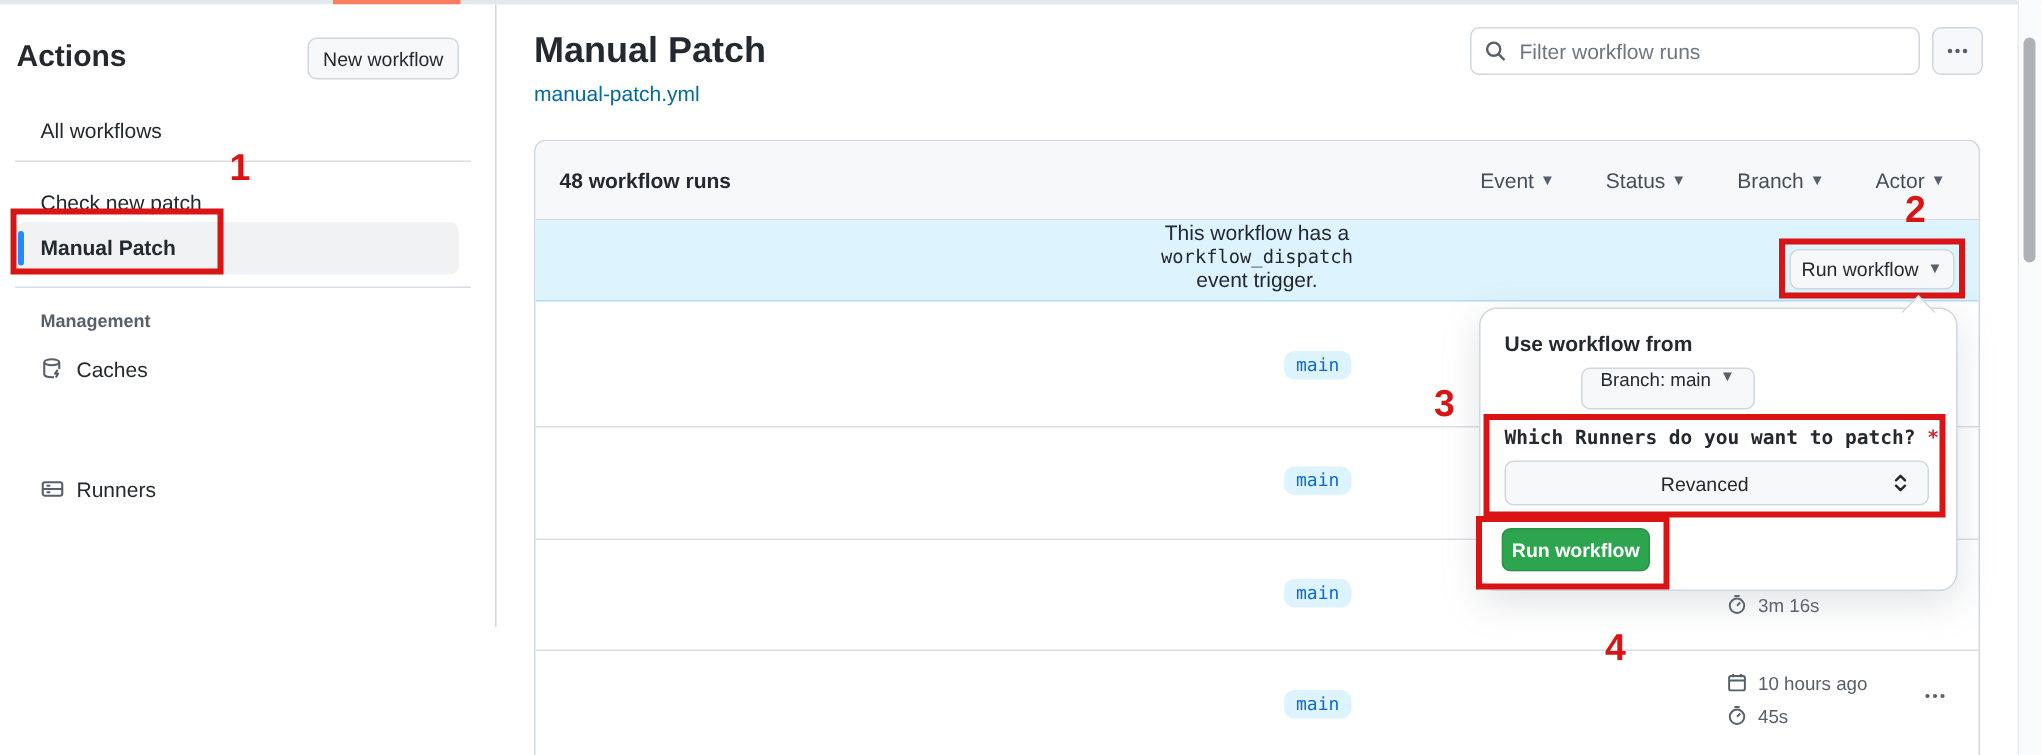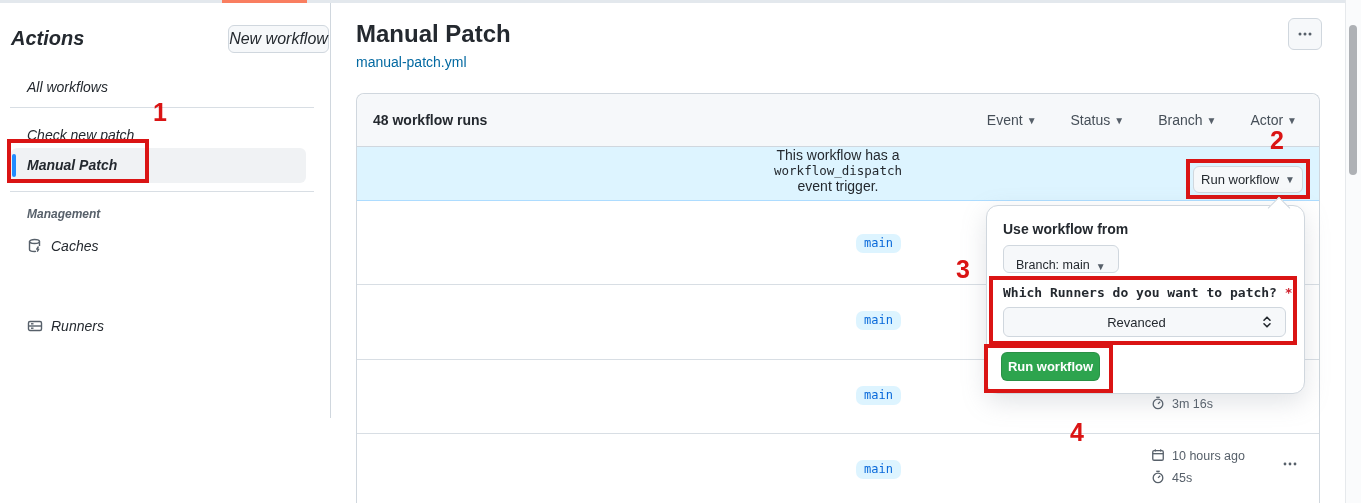--- a/index.html
+++ b/index.html
@@ -6,25 +6,25 @@
   html,body { width:1361px; height:503px; overflow:hidden; background:#fff;
     font-family:"Liberation Sans", sans-serif; color:#24292f; }
   #app { position:absolute; inset:0; width:1361px; height:503px; }
   .abs { position:absolute; }
 
   
   .top-strip { left:0; top:0; width:1361px; height:3px; background:#e3e8ed; }
   .top-orange { left:222px; top:0; width:85px; height:3px; background:#f97e60; }
 
   
-  .sidebar { left:0; top:3px; width:331px; height:415px; background:#fff; border-right:1px solid #d0d7de;font-style:italic; }
+  .sidebar { left:0; top:3px; width:331px; height:415px; background:#fff; border-right:1px solid #d0d7de; }
   .actions-title { left:11px; top:24px; font-size:20px; font-weight:700; }
   .new-workflow-btn { left:205px; top:22px; width:101px; height:28px; background:#f6f8fa;
-    border:1px solid #d0d7de; border-radius:6px; font-size:16px; color:#24292f;
-    display:flex; align-items:center; justify-content:center; cursor:pointer;margin-left:23px; }
+    border:1px solid #d0d7de; border-radius:6px; font-size:13px; color:#24292f;
+    display:flex; align-items:center; justify-content:center; cursor:pointer; }
   .side-item { left:27px; font-size:14px; color:#24292f; cursor:pointer; }
   .side-divider { left:10px; width:304px; height:1px; background:#d8dee4; }
   .selected-bg { left:11px; top:145px; width:295px; height:35px; background:#f0f2f4; border-radius:6px; }
   .accent-bar { left:12px; top:151px; width:4px; height:23px; background:#218bff; border-radius:2px; }
   .selected-label { left:27px; top:154px; font-size:14px; font-weight:700; }
   .mgmt-heading { left:27px; top:204px; font-size:12px; font-weight:600; color:#57606a; }
   .mgmt-item { display:flex; align-items:center; gap:8px; font-size:14px; cursor:pointer; }
   .icon16 { width:16px; height:16px; display:inline-block; flex:0 0 16px; }
 
   
@@ -60,22 +60,22 @@
     font-family:"DejaVu Sans Mono", monospace; font-size:12px; padding:2px 8px 3px; border-radius:7px; cursor:pointer; }
   .meta { position:absolute; left:794px; font-size:12.5px; color:#57606a; display:flex; align-items:center; gap:5px; }
   .row-kebab { position:absolute; left:925px; cursor:pointer; }
 
   
   .run-dialog { left:986px; top:205px; width:319px; height:189px; background:#fff;
     border:1px solid #d0d7de; border-radius:12px; box-shadow:0 8px 24px rgba(140,149,159,0.25); z-index:50; }
   .notch { left:1271px; top:200px; width:16px; height:16px; background:#fff;
     border-left:1px solid #d0d7de; border-top:1px solid #d0d7de; transform:rotate(45deg); z-index:51; }
   .dlg-heading { left:1003px; top:221px; font-size:14px; font-weight:600; z-index:52; }
-  .branch-btn { left:1003px; top:245px; height:28px; padding:0 12px; background:#f6f8fa;
-    border:1px solid #d0d7de; border-radius:6px; font-size:12.5px; display:flex; align-items:flex-end;
+  .branch-btn { left:1054px; top:245px; height:28px; padding:0 12px; background:#f6f8fa;
+    border:1px solid #d0d7de; border-radius:6px; font-size:12.5px; display:flex; align-items:flex-start;
     gap:6px; cursor:pointer; z-index:52; }
   .dlg-label { left:1003px; top:285px; font-family:"DejaVu Sans Mono", monospace; font-size:13px;
     font-weight:700; z-index:62; }
   .dlg-label .req { color:#cf222e; font-weight:700; }
   .dlg-select { left:1003px; top:307px; width:283px; height:30px; background:#f6f8fa;
     border:1px solid #d0d7de; border-radius:6px; font-size:13px; display:flex; align-items:center;
     padding:0 10px; cursor:pointer; z-index:62;text-align:center; }
   .dlg-select .grow { flex:1; }
   .green-btn { left:1001px; top:352px; width:99px; height:29px; background:#2da44e; color:#fff;
     font-size:13px; font-weight:600; border:1px solid rgba(27,31,36,0.15); border-radius:6px;
@@ -127,20 +127,29 @@
           <line x1="4" y1="5.8" x2="6.5" y2="5.8"></line>
           <line x1="4" y1="10.2" x2="6.5" y2="10.2"></line>
         </svg>
       </span>
       <span>Runners</span>
     </div>
   </div>
 
   <div class="abs page-title">Manual Patch</div>
   <div class="abs file-link">manual-patch.yml</div>
+  <div class="abs filter-box">
+    <span class="icon16">
+      <svg width="16" height="16" viewBox="0 0 16 16" fill="none" stroke="#57606a" stroke-width="1.6">
+        <circle cx="6.8" cy="6.8" r="4.4"></circle>
+          <line x1="10.2" y1="10.2" x2="14" y2="14"></line>
+      </svg>
+    </span>
+    <input type="text" placeholder="Filter workflow runs" style="">
+  </div>
   <div class="abs more-btn">
     <span class="icon16">
       <svg width="16" height="16" viewBox="0 0 16 16" fill="#57606a">
         <circle cx="3" cy="8" r="1.5"></circle>
           <circle cx="8" cy="8" r="1.5"></circle>
           <circle cx="13" cy="8" r="1.5"></circle>
       </svg>
     </span>
   </div>
 

